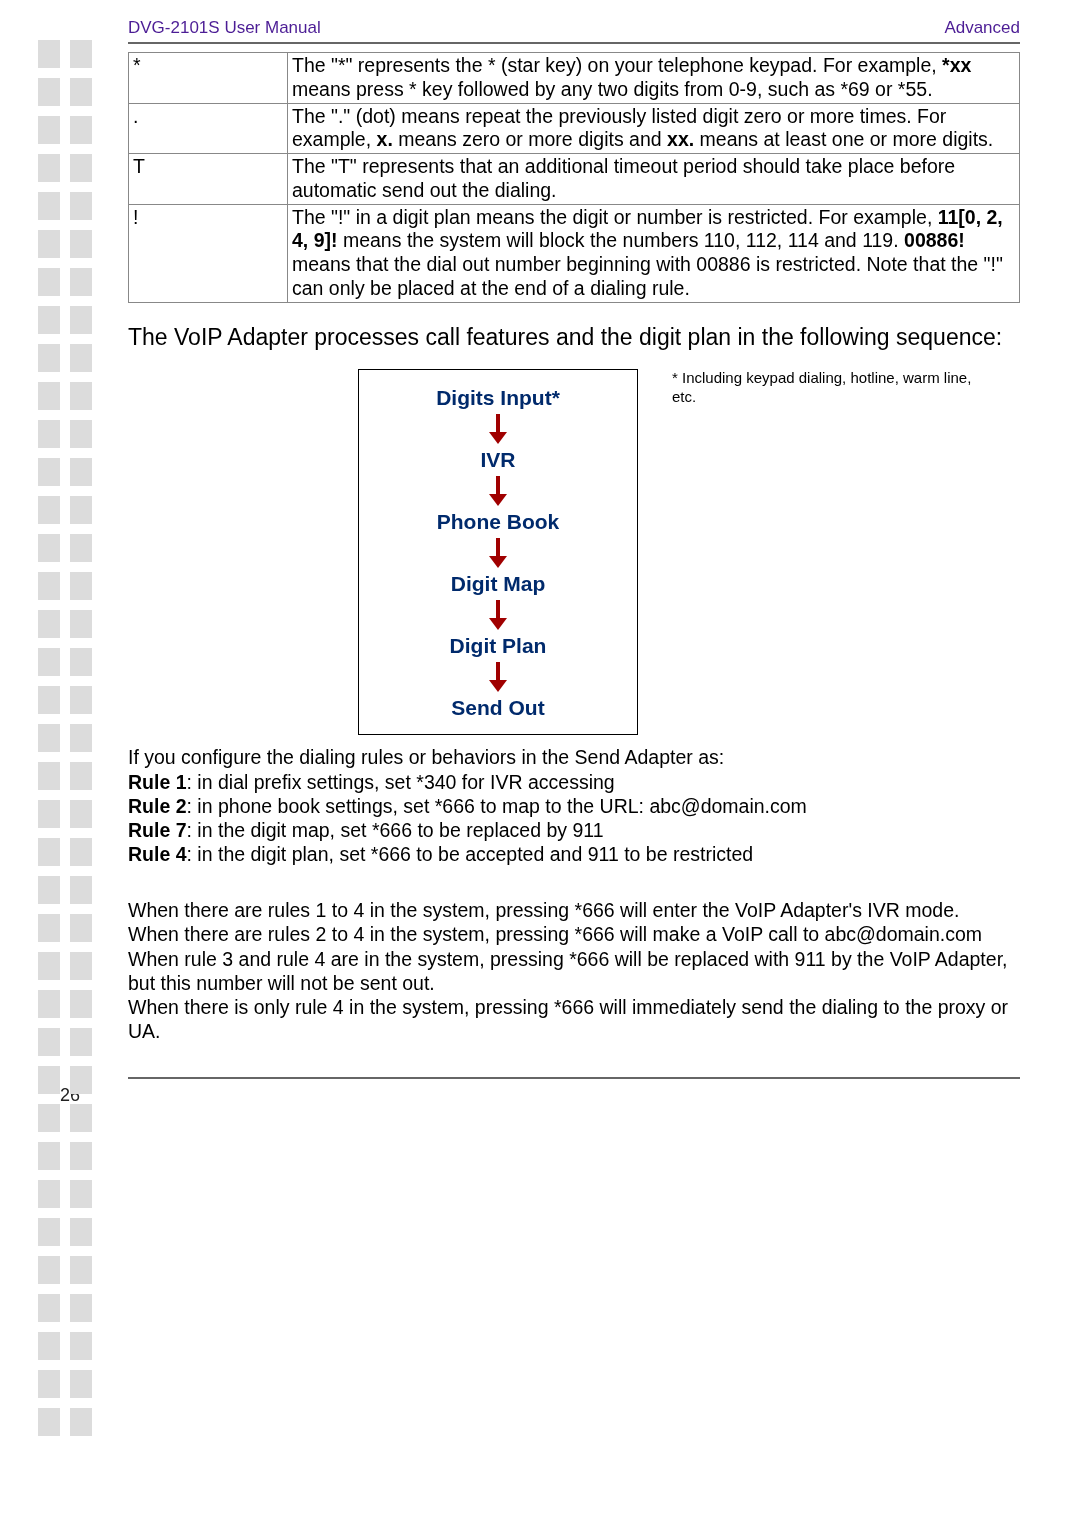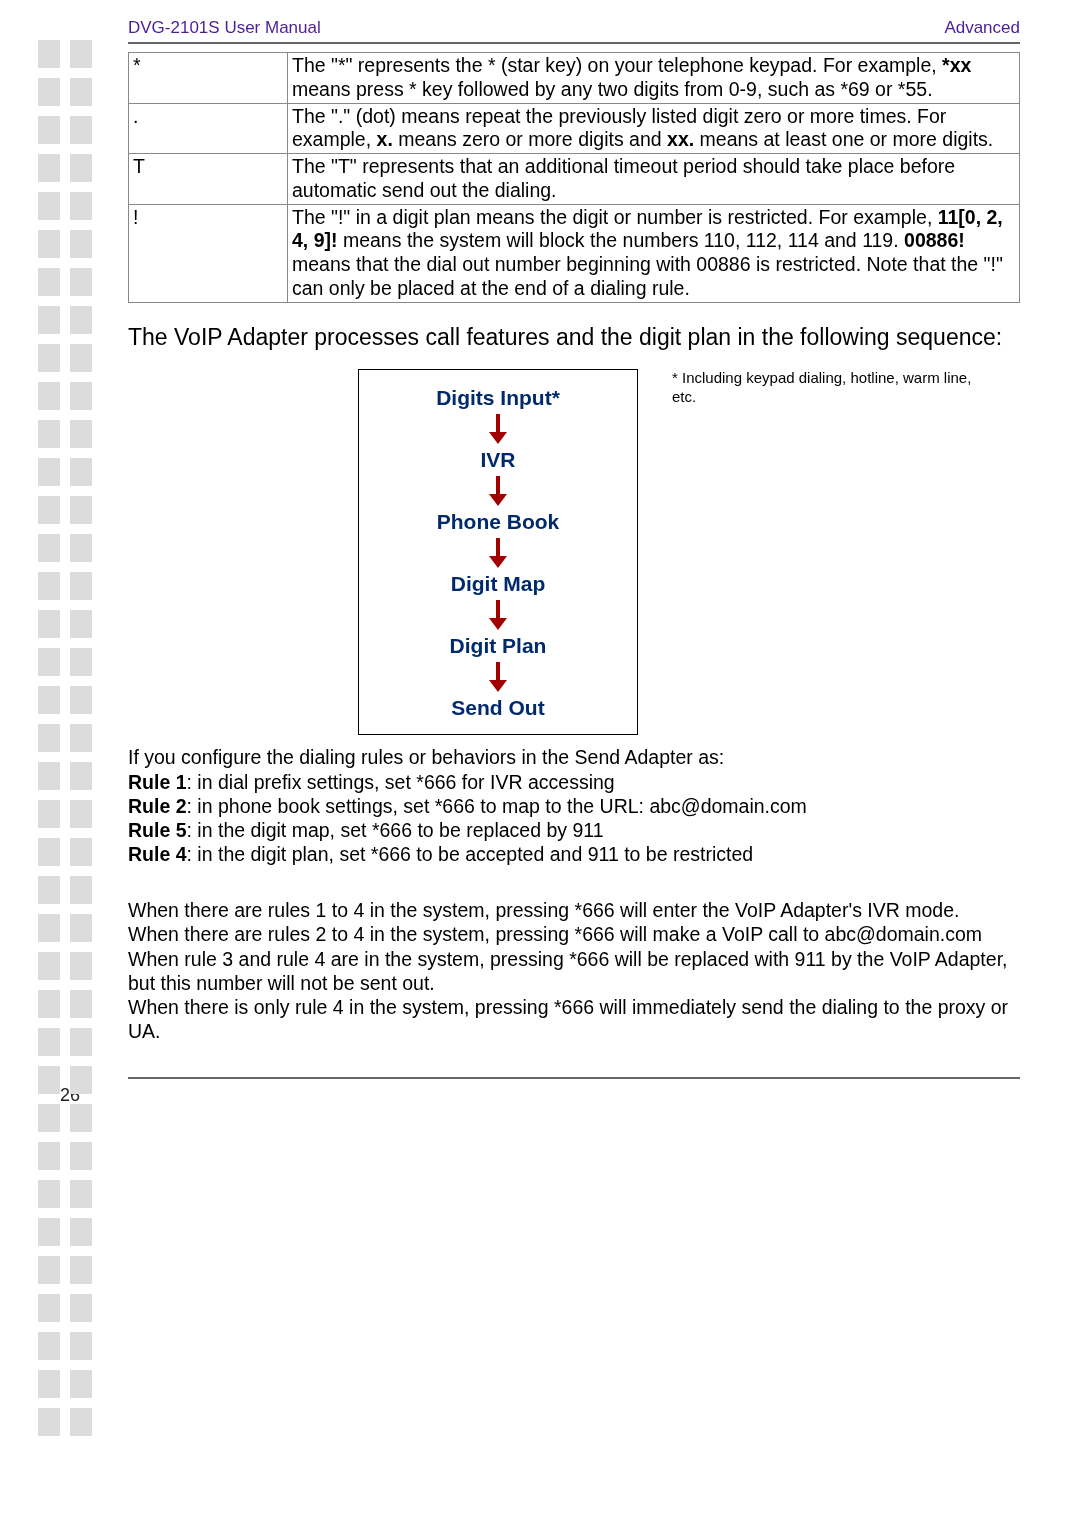--- a/index.html
+++ b/index.html
@@ -296,23 +296,23 @@
             <div class="head"></div>
           </div>
           <div class="flow-step">Send Out</div>
         </div>
       <div class="flow-note">* Including keypad dialing, hotline, warm line, etc.</div>
     </div>
 
     <div class="rules">
       <div>If you configure the dialing rules or behaviors in the Send Adapter as:</div>
       <div>
-          <div><b>Rule 1</b><span>: in dial prefix settings, set *666 for IVR accessing</span></div>
+          <div><b>Rule 1</b><span>: in dial prefix settings, set *340 for IVR accessing</span></div>
           <div><b>Rule 2</b><span>: in phone book settings, set *666 to map to the URL: abc@domain.com</span></div>
-          <div><b>Rule 5</b><span>: in the digit map, set *666 to be replaced by 911</span></div>
+          <div><b>Rule 7</b><span>: in the digit map, set *666 to be replaced by 911</span></div>
           <div><b>Rule 4</b><span>: in the digit plan, set *666 to be accepted and 911 to be restricted</span></div>
         </div>
     </div>
 
     <div class="scenarios">
         <div>When there are rules 1 to 4 in the system, pressing *666 will enter the VoIP Adapter's IVR mode.</div>
         <div>When there are rules 2 to 4 in the system, pressing *666 will make a VoIP call to abc@domain.com</div>
         <div>When rule 3 and rule 4 are in the system, pressing *666 will be replaced with 911 by the VoIP Adapter, but this number will not be sent out.</div>
         <div>When there is only rule 4 in the system, pressing *666 will immediately send the dialing to the proxy or UA.</div>
       </div>

